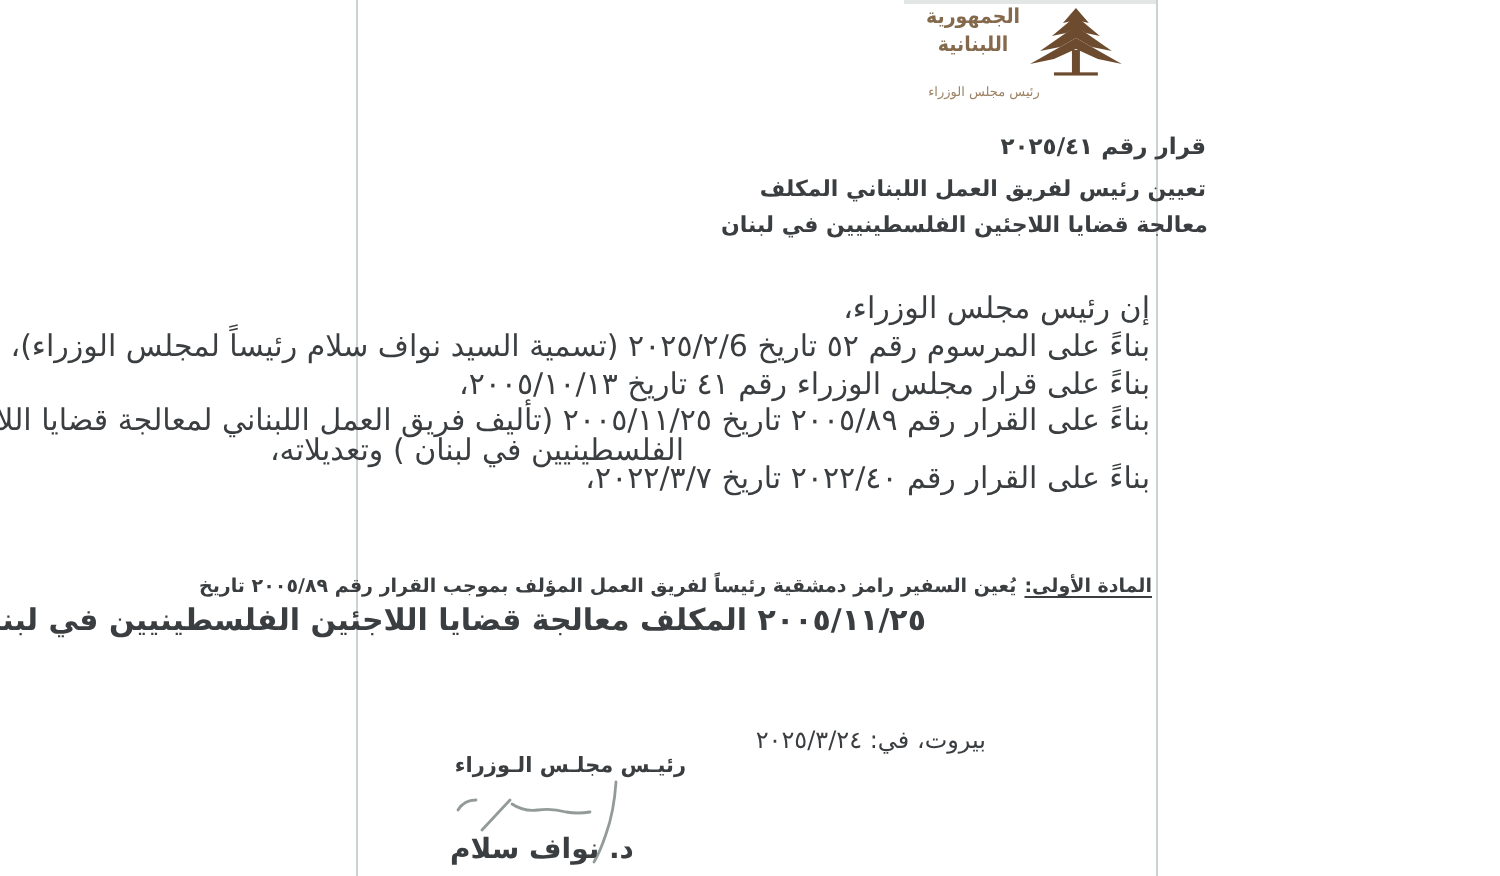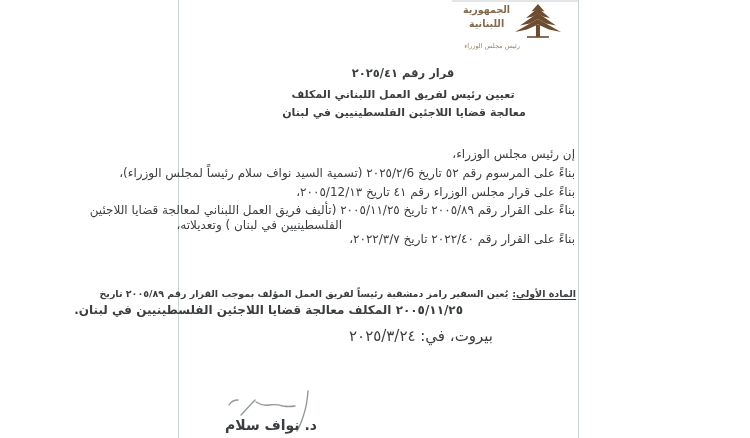--- a/index.html
+++ b/index.html
@@ -25,22 +25,22 @@
     color:#85694c;font-weight:bold;font-size:9.5px;line-height:1.35;
     text-align:center;transform:scaleY(1.08);transform-origin:top right;
     letter-spacing:-0.3px;white-space:nowrap;
   }
   .emblem-office{
     margin-top:3px;padding-left:0;text-align:center;padding-right:42px;
     color:#9d8466;font-size:6.5px;white-space:nowrap;letter-spacing:0.2px;
   }
 
   
-  .line{position:absolute;white-space:nowrap;line-height:13px;font-size:12px;}
-  .center-line{position:absolute;left:0;right:0;text-align:center;white-space:nowrap;}
+  .line{position:absolute;white-space:nowrap;line-height:13px;font-size:15px;}
+  .center-line{position:absolute;left:0;right:0;text-align:right;white-space:nowrap;}
   .label-underline{font-weight:bold;text-decoration:underline;text-underline-offset:2px;margin-inline-end:4px;}
 
   
   .t1{top:66px;font-size:11.5px;font-weight:bold;transform:translateX(25px);}
   .t2{top:88px;font-size:11px;font-weight:bold;transform:translateX(25px);}
   .t3{top:106px;font-size:11px;font-weight:bold;transform:translateX(26px);}
 
   
   .intro{top:148px;right:3px;}
   .c1{top:167px;right:3px;}
@@ -50,21 +50,21 @@
   .c4{top:233px;right:3px;}
 
   
   .heading{top:259px;font-size:10.5px;font-weight:bold;transform:translateX(-17px);}
   .a1l1{top:287px;right:2px;font-size:9.5px;}
   .a1l1 .body-bold{font-weight:bold;}
   .a1l2{top:304px;right:115px;font-weight:bold;}
   .a2{top:322px;right:2px;}
 
   
-  .place-date{top:330px;right:85px;font-size:15px;}
+  .place-date{top:364px;right:85px;font-size:12px;}
   .sig-title{top:377px;right:235px;font-size:10.5px;font-weight:bold;letter-spacing:0.3px;}
   .sig-name{top:419px;right:261px;font-size:14px;font-weight:bold;}
   .signature-svg{position:absolute;top:388px;right:256px;width:100px;height:48px;}
 </style>
 </head>
 <body>
 
 <div class="canvas">
 
   <div class="page-edge left"></div>
@@ -92,33 +92,34 @@
       </div>
       <div class="emblem-office">رئيس مجلس الوزراء</div>
     </div>
 
     <div class="center-line t1">قرار رقم ٢٠٢٥/٤١</div>
     <div class="center-line t3">معالجة قضايا اللاجئين الفلسطينيين في لبنان</div>
     <div class="center-line t2">تعيين رئيس لفريق العمل اللبناني المكلف</div>
 
     <div class="line intro">إن رئيس مجلس الوزراء،</div>
     <div class="line c1">بناءً على المرسوم رقم ٥٢ تاريخ ٢٠٢٥/٢/6 (تسمية السيد نواف سلام رئيساً لمجلس الوزراء)،</div>
-    <div class="line c2">بناءً على قرار مجلس الوزراء رقم ٤١ تاريخ ٢٠٠٥/12/١٣،</div>
+    <div class="line c2">بناءً على قرار مجلس الوزراء رقم ٤١ تاريخ ٢٠٠٥/١٠/١٣،</div>
     <div class="line c3a">بناءً على القرار رقم ٢٠٠٥/٨٩ تاريخ ٢٠٠٥/١١/٢٥ (تأليف فريق العمل اللبناني لمعالجة قضايا اللاجئين</div>
     <div class="line c3b">الفلسطينيين في لبنان ) وتعديلاته،</div>
     <div class="line c4">بناءً على القرار رقم ٢٠٢٢/٤٠ تاريخ ٢٠٢٢/٣/٧،</div>
 
 
     <div class="line a1l1">
       <span class="label-underline">المادة الأولى:</span><span class="body-bold">يُعين السفير رامز دمشقية رئيساً لفريق العمل المؤلف بموجب القرار رقم ٢٠٠٥/٨٩ تاريخ</span>
     </div>
     <div class="line a1l2">٢٠٠٥/١١/٢٥ المكلف معالجة قضايا اللاجئين الفلسطينيين في لبنان.</div>
 
 
     <div class="line place-date">بيروت، في: ٢٠٢٥/٣/٢٤</div>
+    <div class="line sig-title">رئيـس مجلـس الـوزراء</div>
 
     <svg class="signature-svg" viewBox="0 0 100 48">
       <g fill="none" stroke="#939b99" stroke-width="1.4" stroke-linecap="round">
         <path d="M7,17 q3,-5 9,-5"></path>
         <path d="M19,27 L33,12"></path>
         <path d="M34,14 q6,4 13,3 q7,-1 14,1 q6,1 12,0"></path>
         <path d="M86,3 q-1,15 -5,26 q-3,9 -6,14"></path>
       </g>
     </svg>
 

